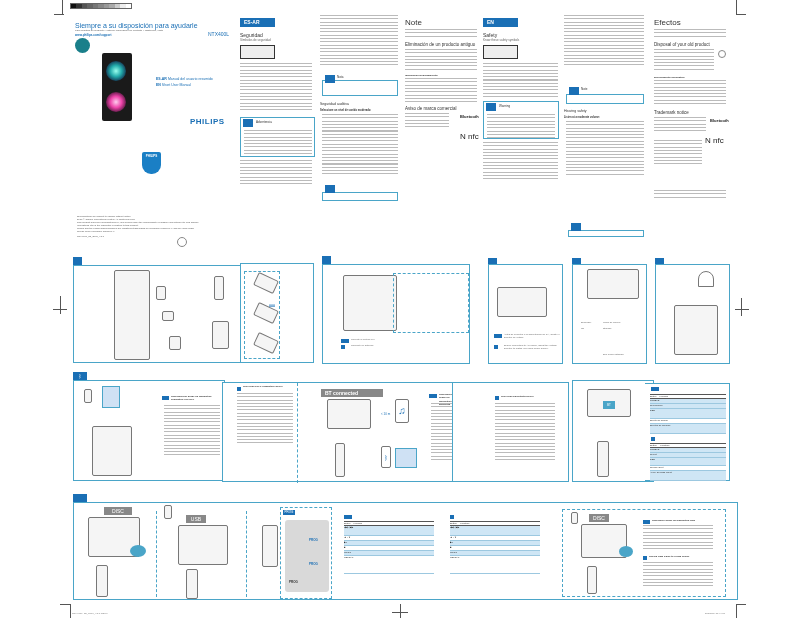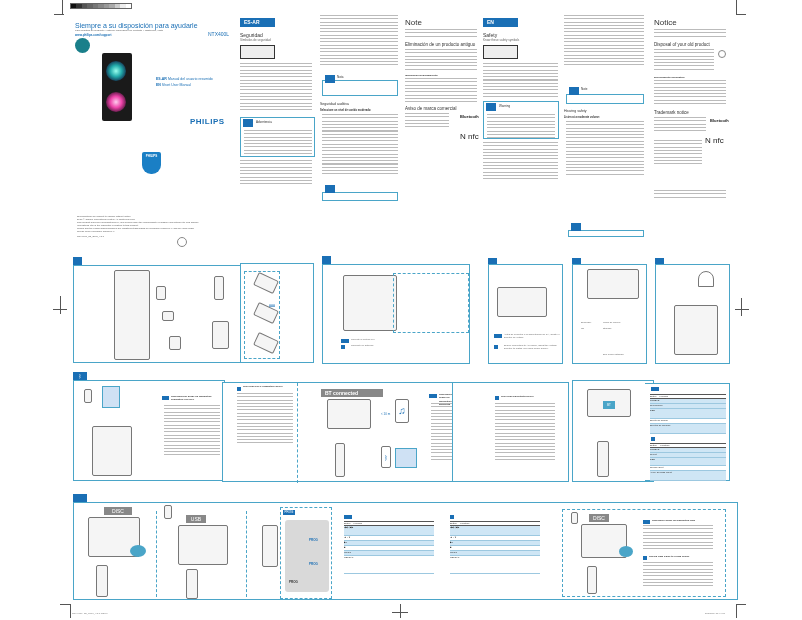--- a/index.html
+++ b/index.html
@@ -147,21 +147,21 @@
   <div class="warn-tag" style="left:2px;top:-8px"></div>
   <div class="txt" style="left:14px;top:-7px;font-size:3px;color:#333">Note</div>
 </div>
 <div class="txt" style="left:564px;top:110px;font-size:3.5px;color:#333">Hearing safety</div>
 <div class="txt" style="left:564px;top:116px;font-size:2.6px;color:#333;font-weight:bold">Listen at a moderate volume:</div>
 <div class="line-block" style="left:566px;top:121px;width:78px;height:56px"></div>
 <div class="warn-box" style="left:568px;top:230px;width:76px;height:7px">
   <div class="warn-tag" style="left:2px;top:-8px"></div>
 </div>
 
-<div class="h-big" style="left:654px;top:18px">Notice</div>
+<div class="h-big" style="left:654px;top:18px">Efectos</div>
 <div class="line-block" style="left:654px;top:29px;width:72px;height:10px"></div>
 <div class="h-sub" style="left:654px;top:42px;font-size:4.5px;font-weight:normal">Disposal of your old product</div>
 <div class="line-block" style="left:654px;top:49px;width:60px;height:22px"></div>
 <div class="abs" style="left:718px;top:50px;width:8px;height:8px;border:1px solid #888;border-radius:50%"></div>
 <div class="txt" style="left:654px;top:76px;font-weight:bold;color:#333">Environmental information</div>
 <div class="line-block" style="left:654px;top:80px;width:72px;height:24px"></div>
 <div class="h-sub" style="left:654px;top:110px;font-size:4.5px;font-weight:normal">Trademark notice</div>
 <div class="line-block" style="left:654px;top:117px;width:52px;height:14px"></div>
 <div class="abs" style="left:710px;top:118px;font-size:4px;font-weight:bold;color:#222">Bluetooth</div>
 <div class="abs" style="left:705px;top:136px;font-size:8px;color:#222">N nfc</div>

